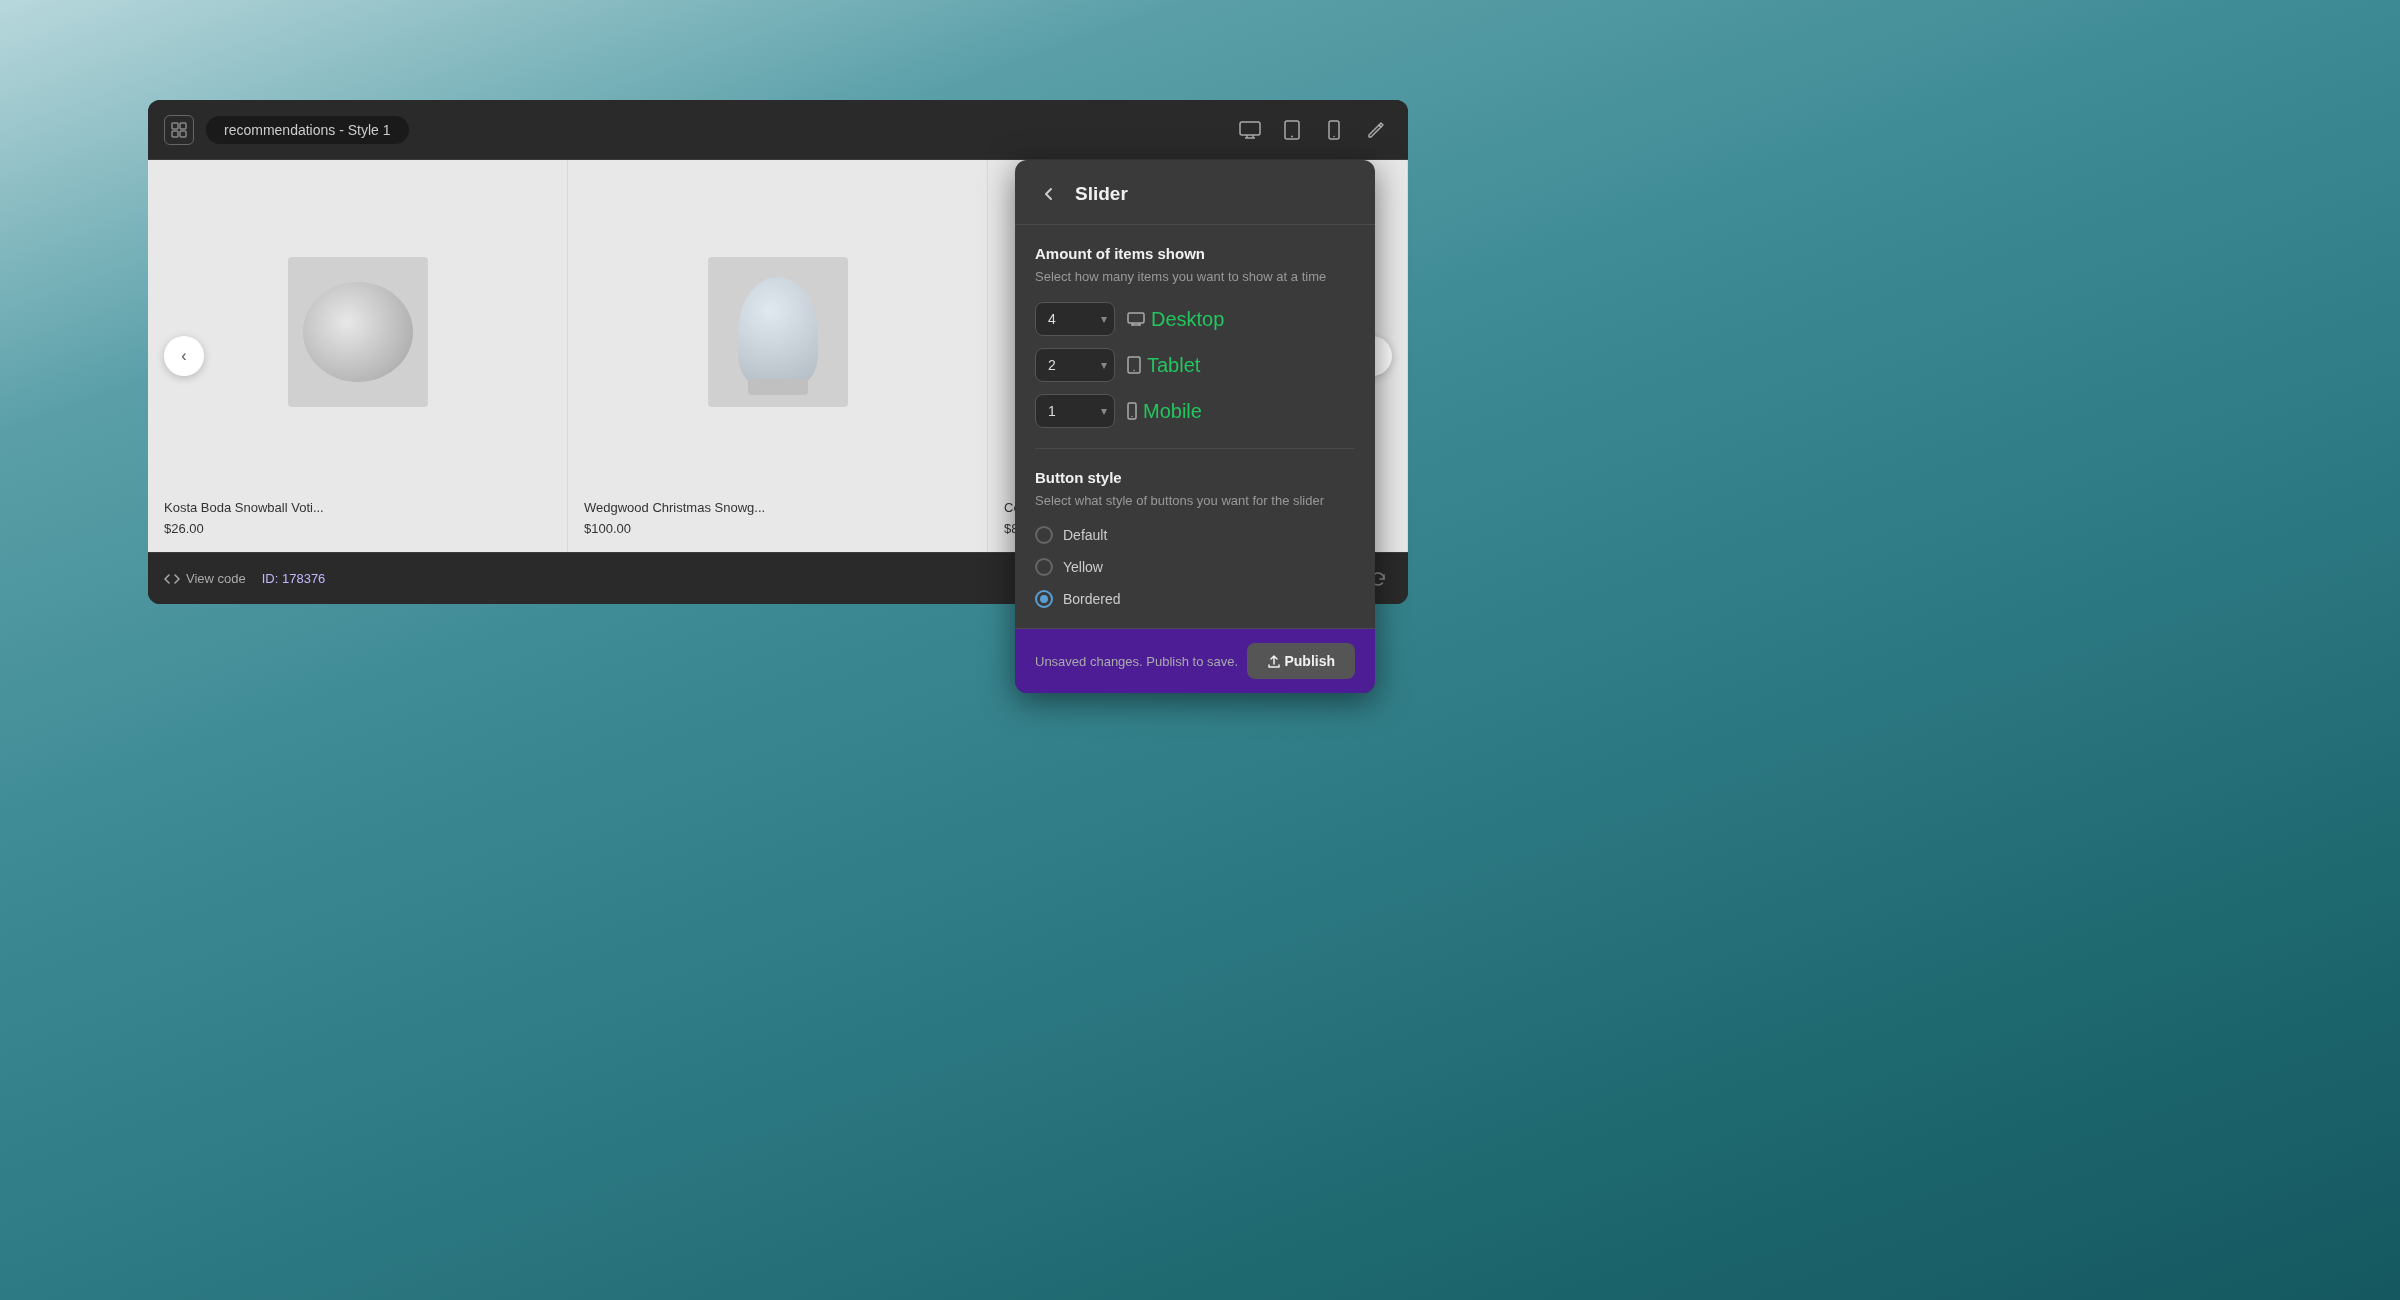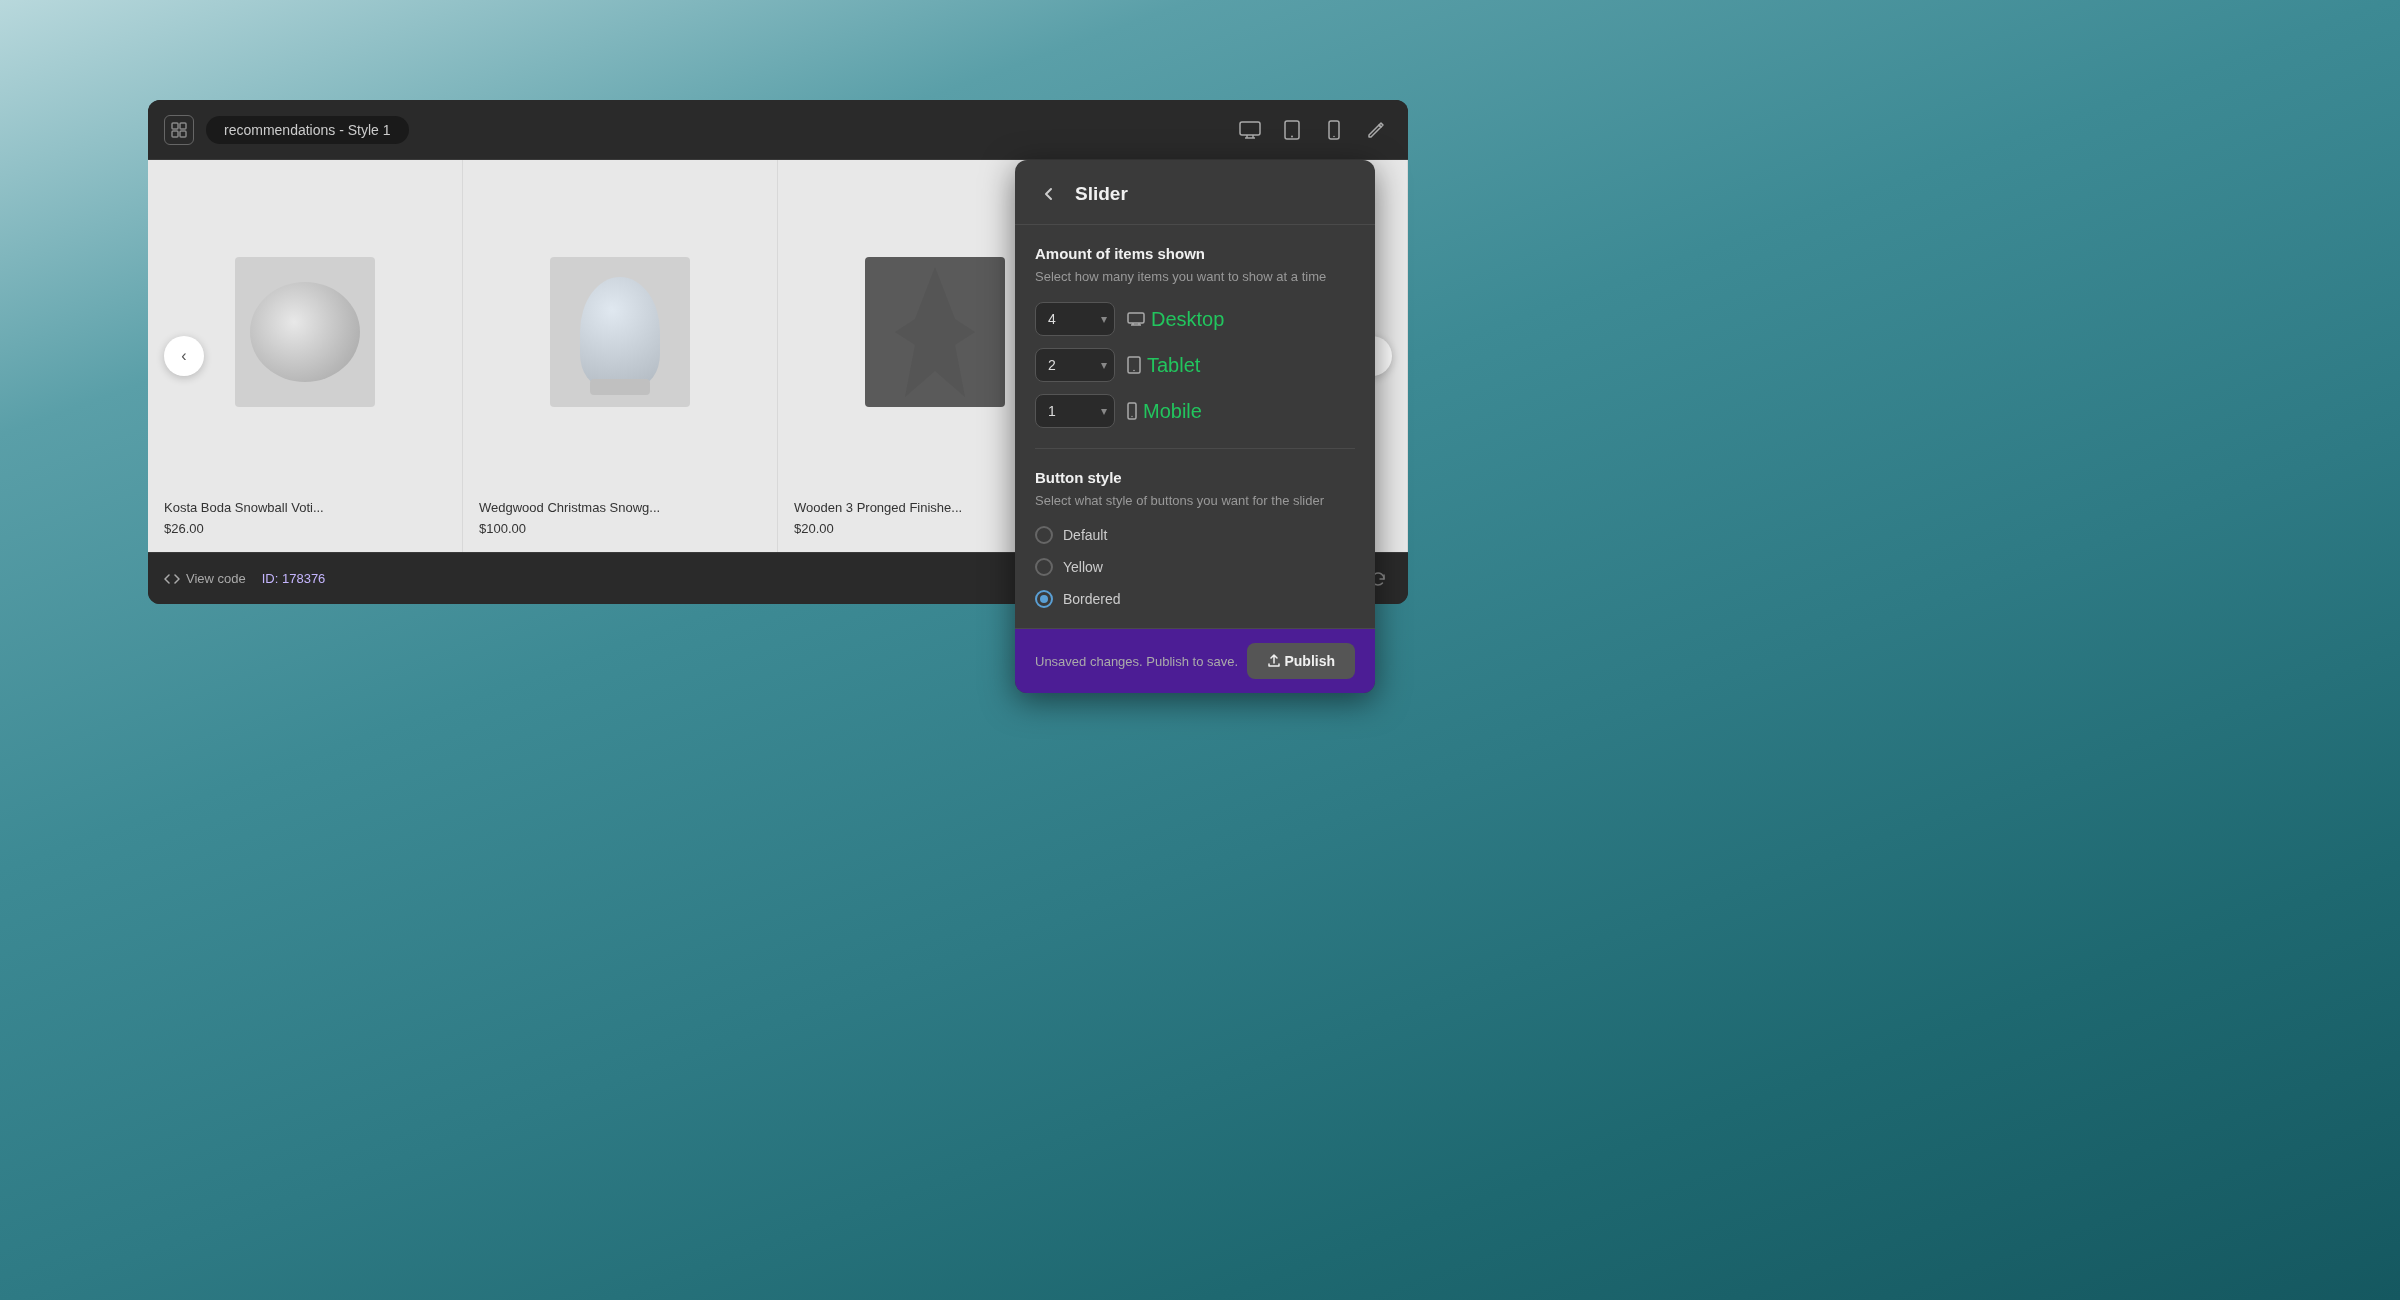--- a/index.html
+++ b/index.html
@@ -430,21 +430,21 @@
     .publish-btn {
       background: #555;
       color: #f0f0f0;
       border: none;
       border-radius: 8px;
       padding: 10px 20px;
       font-size: 14px;
       font-weight: 600;
       cursor: pointer;
       display: flex;
-      align-items: center;
+      align-items: flex-end;
       gap: 3px;
     }
   </style>
 </head>
 <body>
 
 <div class="bg-ocean"></div>
 
 <div class="app-window">
 
@@ -509,29 +509,20 @@
         <div class="product-item">
           <div class="product-image">
             <div class="product-image-placeholder">
               <div class="img-globe"></div>
             </div>
           </div>
           <div class="product-name">Wedgwood Christmas Snowg...</div>
           <div class="product-price">$100.00</div>
         </div>
 
-        <div class="product-item">
-          <div class="product-image">
-            <div class="product-image-placeholder" style="background:#5a5a5a;">
-              <div class="img-sculpture"></div>
-            </div>
-          </div>
-          <div class="product-name">Wooden 3 Pronged Finishe...</div>
-          <div class="product-price">$20.00</div>
-        </div>
 
         <div class="product-item">
           <div class="product-image">
             <div class="product-image-placeholder">
               <div class="img-bracelet"></div>
             </div>
           </div>
           <div class="product-name">Coeur De Lion Silver Cry...</div>
           <div class="product-price">$85.00</div>
         </div>

